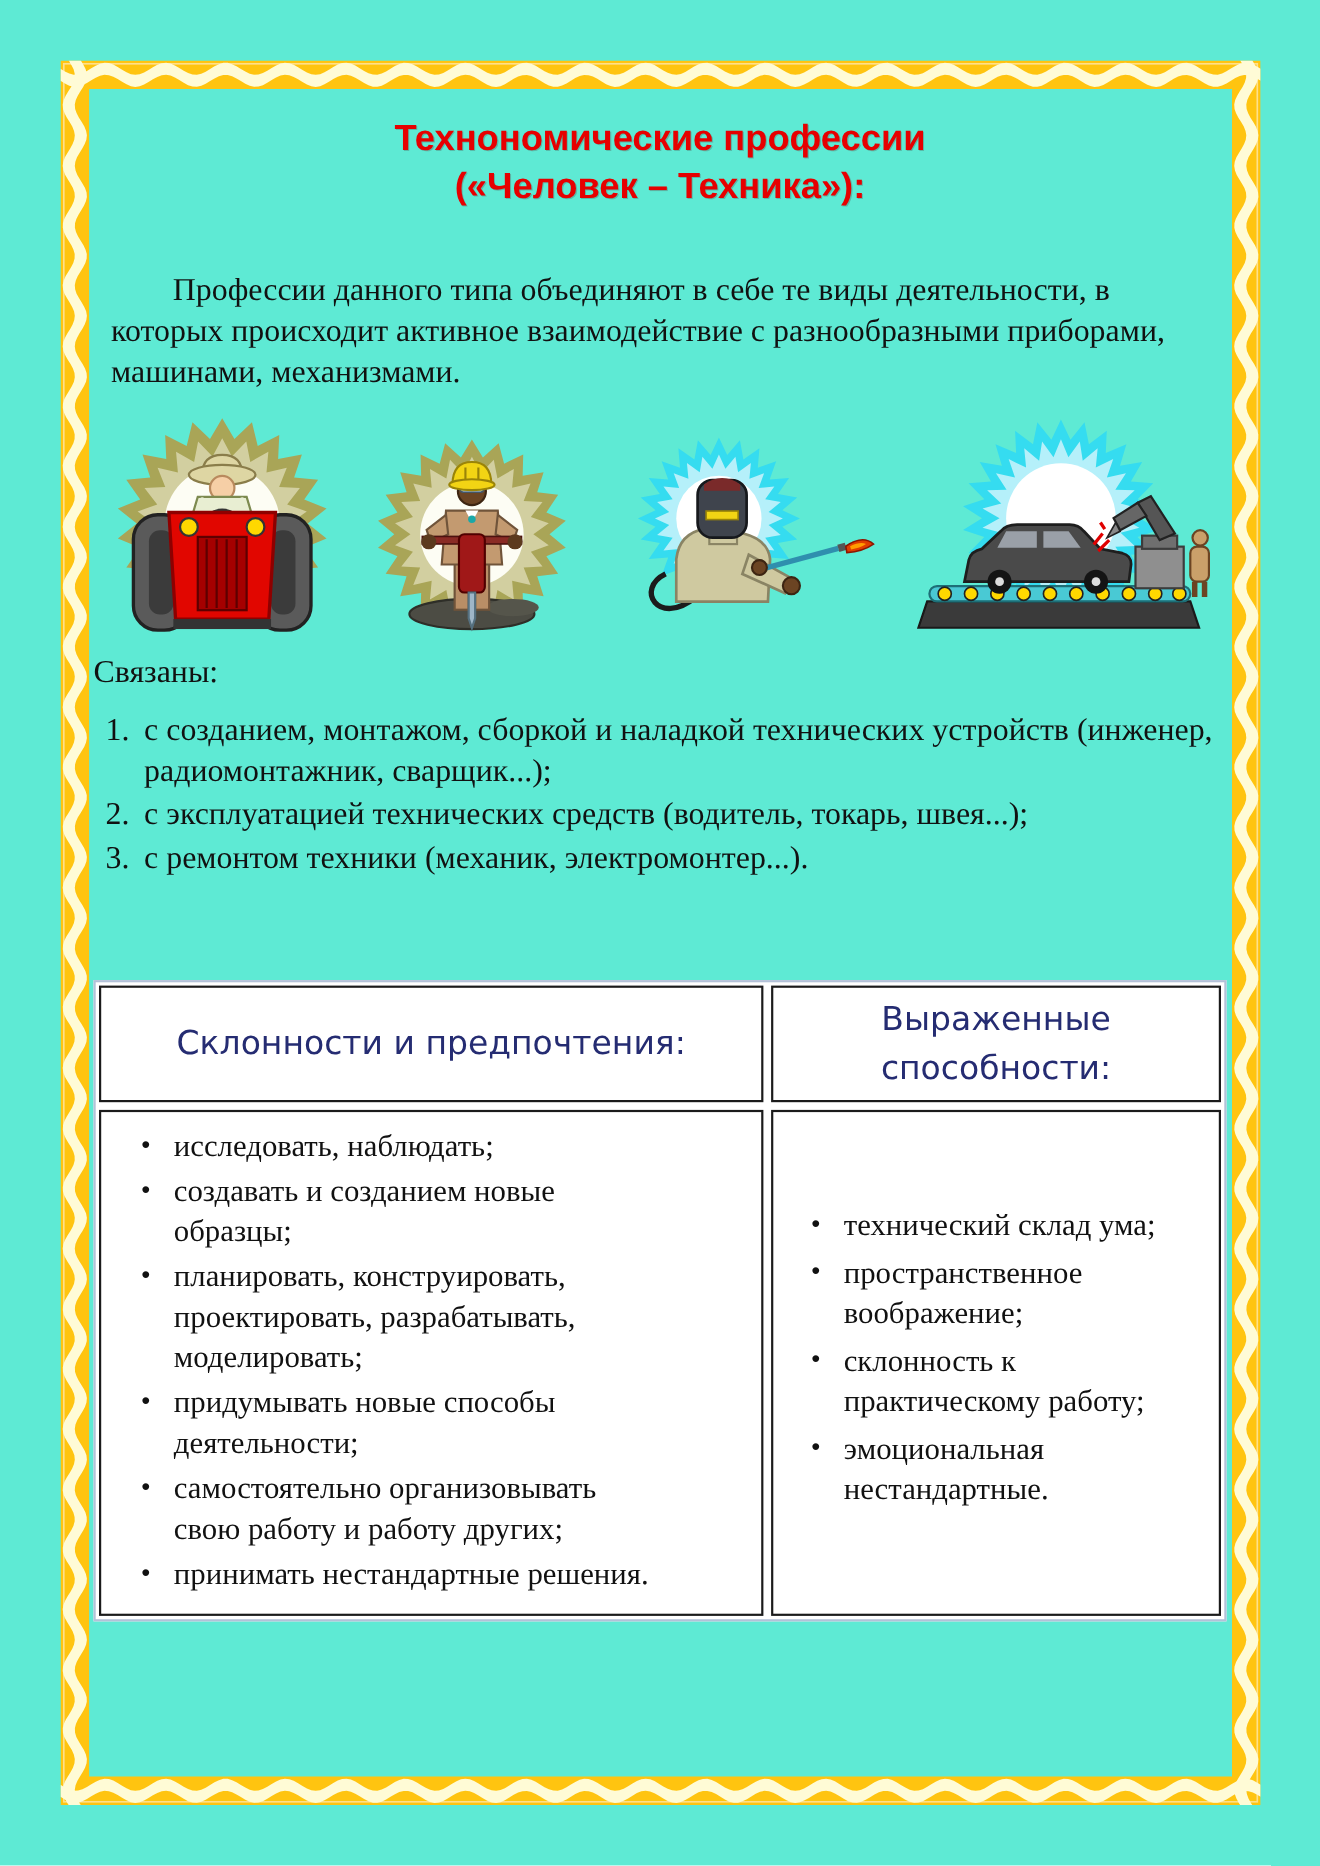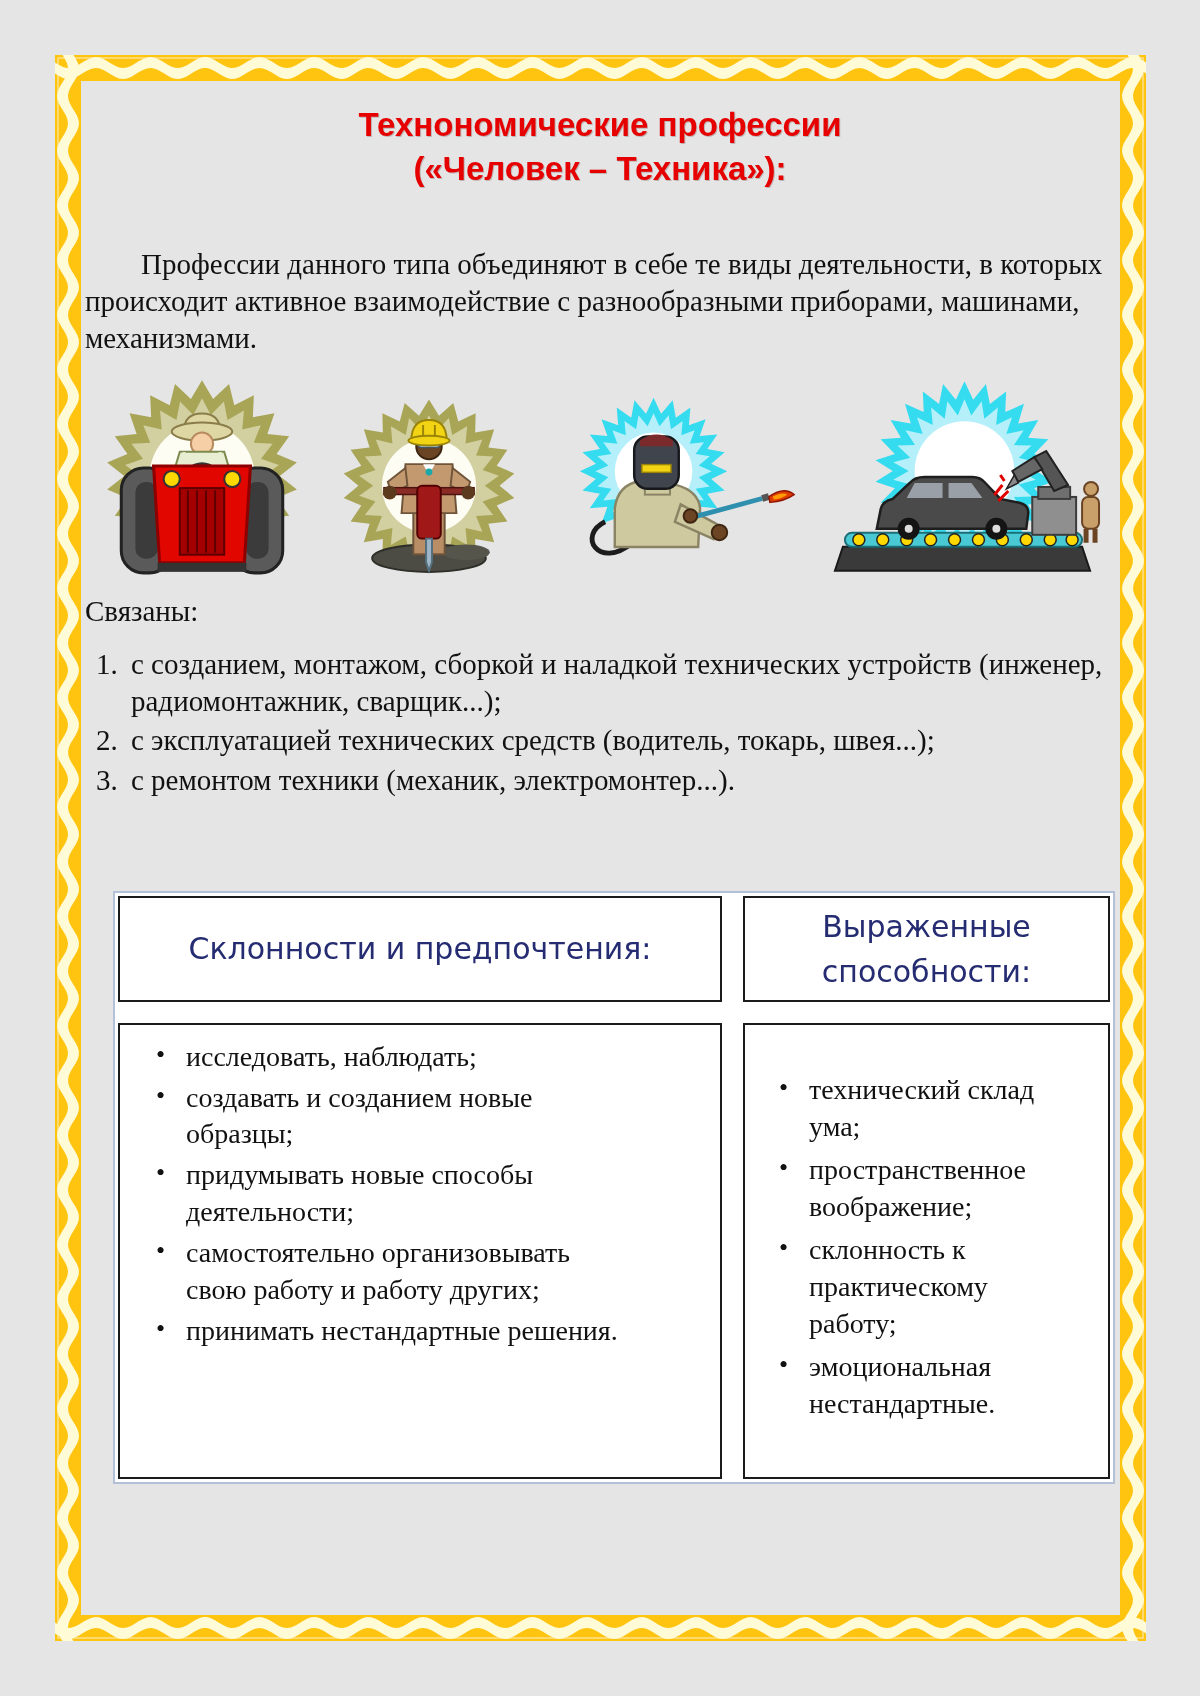--- a/index.html
+++ b/index.html
@@ -1,39 +1,39 @@
 <!DOCTYPE html>
 <html lang="ru" style="--title-red: #e60000; --header-navy: #252c72; --frame-gold: #ffc410; --frame-wave-cream: #fffbd6; --table-outer-border: #b3c1d8; --starburst-olive: #a9a557; --starburst-olive-light: #d2cfa0; --starburst-cyan: #35dcf0; --starburst-cyan-light: #b5f0fa;"><head>
 <meta charset="utf-8">
 <style>
   html,body{margin:0;padding:0;background:#ffffff;}
   .page{
     position:relative;
     width:1200px;height:1696px;
-    background:#e5e5e5;
+    background:#5eead4;
     font-family:"Liberation Serif",serif;
     color:#111;
     overflow:hidden;
   }
   #frame{position:absolute;left:55px;top:55px;width:1091px;height:1586px;}
   .content{
     position:absolute;left:85px;top:85px;width:1030px;height:1556px;
   }
   h1.doc-title{
     margin:18px 0 0 0;
     text-align:center;
     font-family:"Liberation Sans",sans-serif;
     font-weight:bold;
     font-size:33px;
     line-height:1.32;
     color:var(--title-red);
     text-shadow:1px 1px 0 rgba(80,40,40,.25);
   }
   p.intro{
-    margin:56px 6px 0 0;
+    margin:56px 6px 0 16px;
     font-size:29px;
     line-height:1.28;
     text-indent:56px;
   }
   .pics{
     margin-top:2px;
     height:220px;
     display:flex;
     align-items:flex-end;
     justify-content:space-between;
@@ -52,22 +52,21 @@
   }
   ol.related li{padding-left:6px;margin-bottom:3px;}
   .tbl{
     margin-top:92px;
     border:2px solid var(--table-outer-border);
     background:#fff;
     padding:3px;
     display:grid;
     grid-template-columns:604px 1fr;
     grid-auto-rows:auto;
-    gap:21px;
-    margin-left:28px;
+    gap:7px;
   }
   .cell{border:2px solid #1b1b1b;background:#fff;}
   .cell.head{
     min-height:88px;
     display:flex;align-items:center;justify-content:center;
     text-align:center;
     font-family:"DejaVu Sans",sans-serif;
     font-size:30px;
     line-height:1.5;
     color:var(--header-navy);
@@ -229,20 +228,21 @@
       </ol>
 
     <div class="tbl">
       <div class="cell head">Склонности и предпочтения:</div>
       <div class="cell head">Выраженные способности:</div>
       <div class="cell body">
         <ul class="bullets left-col">
 
         <li>исследовать, наблюдать;</li>
             <li>создавать и созданием новые образцы;</li>
+            <li>планировать, конструировать, проектировать, разрабатывать, моделировать;</li>
             <li>придумывать новые способы деятельности;</li>
             <li>самостоятельно организовывать свою работу и работу других;</li>
             <li>принимать нестандартные решения.</li>
           </ul>
       </div>
       <div class="cell body centered">
         <ul class="bullets right-col">
 
         <li>технический склад ума;</li>
             <li>пространственное воображение;</li>

